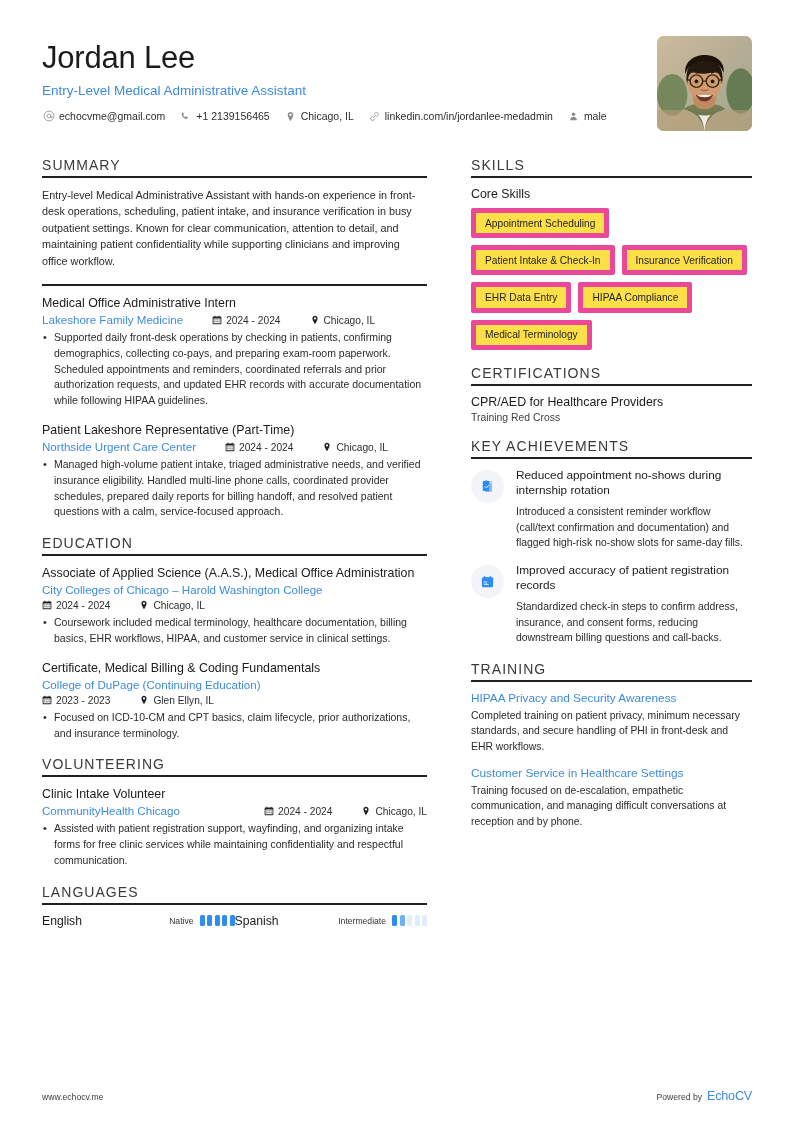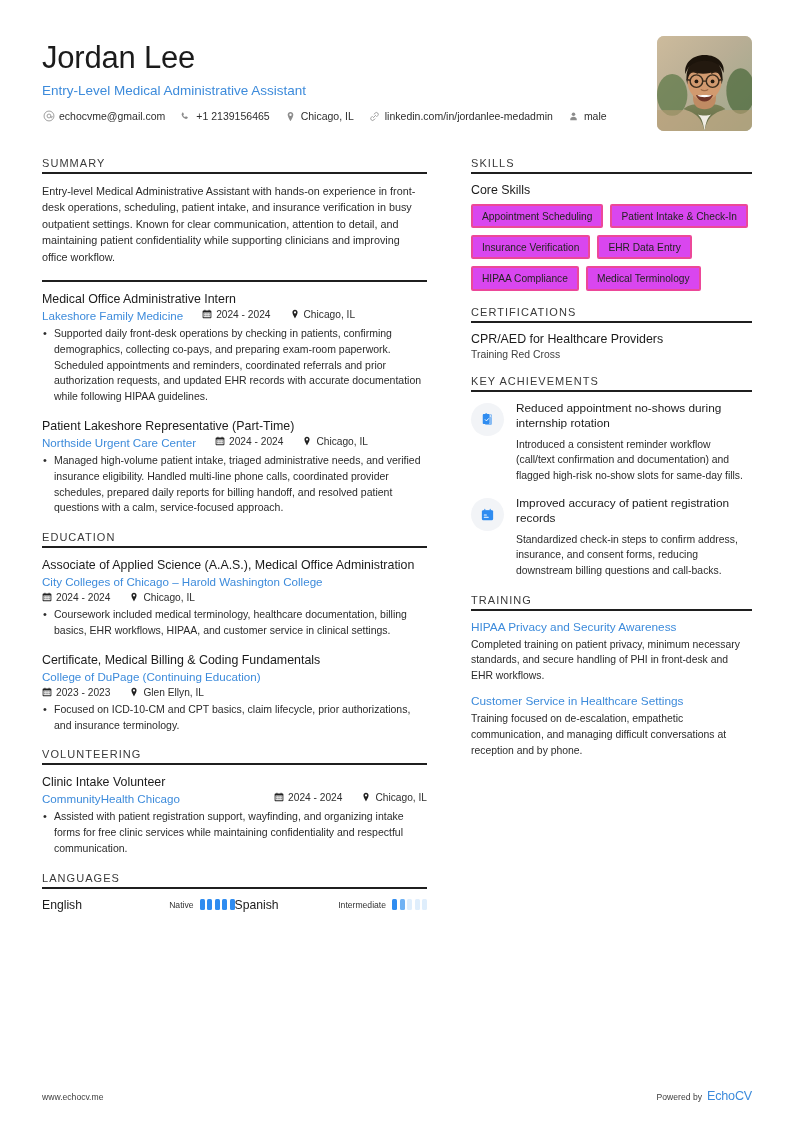--- a/index.html
+++ b/index.html
@@ -77,21 +77,21 @@
   }
   .photo svg { display: block; width: 100%; height: 100%; }
 
   
   .columns { display: flex; gap: 44px; align-items: flex-start; }
   .col-left  { width: 385px; flex: none; }
   .col-right { width: 281px; flex: none; }
 
   .section { margin-bottom: 15px; }
   .section-title {
-    font-size: 11px;
+    font-size: 14px;
     letter-spacing: 1.05px;
     color: #3a3a3a;
     text-transform: uppercase;
     padding-bottom: 3px;
     font-weight: 400;
   }
   .section-rule {
     height: 2px;
     background: #1f1f1f;
     margin-bottom: 9px;
@@ -107,24 +107,24 @@
   .entry:last-child { margin-bottom: 2px; }
   .entry-title {
     font-size: 12.4px;
     color: #1b1b1b;
     line-height: 1.3;
     margin-bottom: 2px;
     font-weight: 400;
   }
   .entry-meta {
     display: flex;
-    align-items: flex-start;
+    align-items: flex-end;
     flex-wrap: wrap;
     margin-bottom: 4px;
-    gap: 3px;
+    gap: 13px;
   }
   .org {
     font-size: 11.6px;
     color: #3d8bdb;
     margin-right: 16px;
   }
   .org.spread { flex: 1 1 auto; }
   .meta-bit {
     display: inline-flex;
     align-items: center;
@@ -196,27 +196,27 @@
   .bar.mid { background: #6fb2f4; }
 
   
   .sub-head {
     font-size: 12.4px;
     color: #1b1b1b;
     margin-bottom: 7px;
   }
   .chips { display: flex; flex-wrap: wrap; gap: 7px; }
   .chip {
-    border: 2px solid #ec4899;
+    border: 5px solid #ec4899;
     border-radius: 2px;
     padding: 4.5px 9px;
     font-size: 10.2px;
     color: #232323;
     line-height: 1.1;
-    background: #d946ef;
+    background: #fde047;
     white-space: nowrap;
   }
 
   
   .cert-name { font-size: 12.4px; color: #1b1b1b; margin-bottom: 3px; }
   .cert-issuer { font-size: 10.4px; color: #414141; }
 
   
   .ach { display: flex; gap: 12px; margin-bottom: 12px; }
   .ach-icon {

